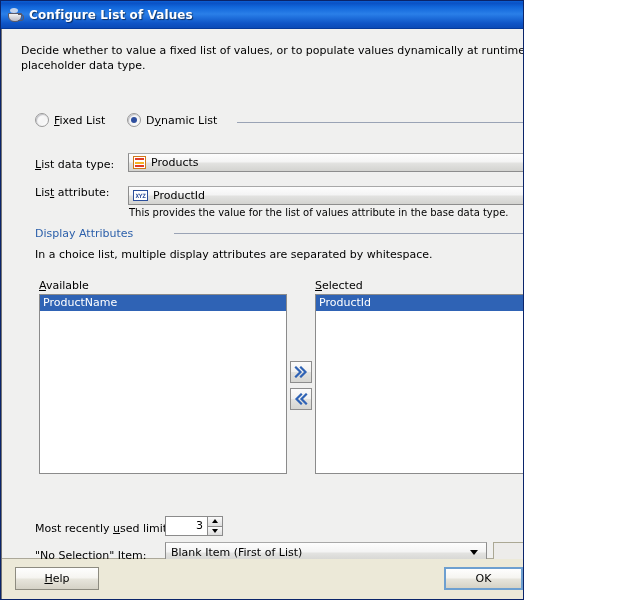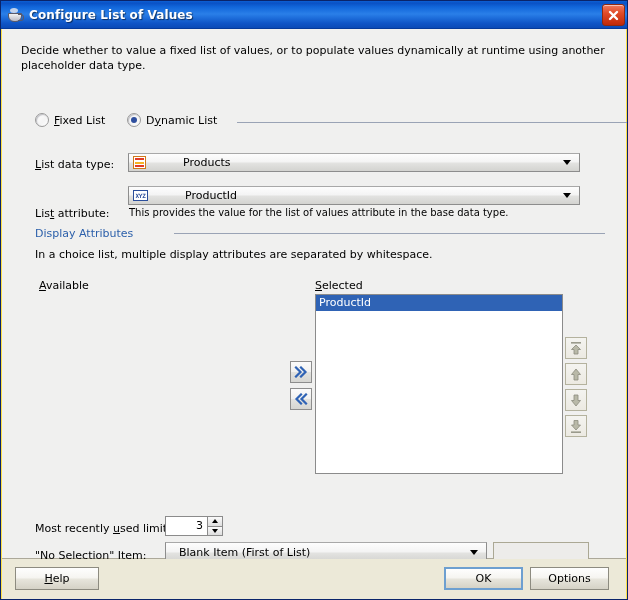--- a/index.html
+++ b/index.html
@@ -7,24 +7,24 @@
     padding: 0;
     background: #ffffff;
   }
   body {
     font-family: "DejaVu Sans", "Liberation Sans", sans-serif;
     font-size: 11px;
     color: #000000;
   }
   #window {
     position: relative;
-    width: 628px;
+    width: 524px;
     height: 600px;
     box-sizing: border-box;
-    background: #fde047;
+    background: #737373;
     border: 1px solid #0a246a;
     overflow: hidden;
   }
 
   
   #titlebar {
     position: absolute;
     left: 0; top: 0;
     width: 628px;
     height: 27px;
@@ -174,21 +174,20 @@
     box-sizing: border-box;
     cursor: pointer;
   }
   .combo .ic { margin-left: 4px; margin-right: 5px; flex: none; }
   .combo .val {
     font-size: 11px;
     color: #000;
     white-space: nowrap;
     overflow: hidden;
     flex: 1;
-    margin-left: 32px;
   }
   .combo .arrow {
     width: 16px;
     display: flex;
     align-items: center;
     justify-content: center;
     margin-right: 4px;
     flex: none;
   }
   .tri-down {
@@ -221,21 +220,21 @@
     line-height: 9px;
     text-align: center;
     color: #2b4e9b;
     font-family: "DejaVu Sans Mono", "Liberation Mono", monospace;
     font-weight: bold;
     letter-spacing: -.3px;
   }
 
   #lbl-datatype { left: 33px; top: 129px; }
   #combo-datatype { left: 126px; top: 124px; width: 452px; }
-  #lbl-attr { left: 33px; top: 178px; }
+  #lbl-attr { left: 33px; top: 157px; }
   #combo-attr { left: 126px; top: 157px; width: 452px; }
   #attr-hint { position: absolute; left: 127px; top: 178px; font-size: 10px; }
 
   
   .section-head {
     position: absolute;
     height: 14px;
     display: flex;
     align-items: center;
   }
@@ -456,20 +455,23 @@
       </div>
       <div id="attr-hint" class="lbl">This provides the value for the list of values attribute in the base data type.</div>
 
       <div id="sec-display" class="section-head">
         <span class="sh-text">Display Attributes</span>
         <span class="sh-rule"></span>
       </div>
       <div id="display-desc" class="lbl">In a choice list, multiple display attributes are separated by whitespace.</div>
 
       <div id="lbl-available" class="list-label"><span style="text-decoration:underline">A</span>vailable</div>
+      <div id="list-available" class="listbox">
+        <div class="list-item sel">ProductName</div>
+      </div>
 
       <div id="lbl-selected" class="list-label"><span style="text-decoration:underline">S</span>elected</div>
       <div id="list-selected" class="listbox">
         <div class="list-item sel">ProductId</div>
       </div>
 
       <div id="btn-add" class="sq-btn">
         <svg width="14" height="12" viewBox="0 0 14 12">
           <path d="M2 1.5 L6.5 6 L2 10.5" fill="none" stroke="#2f63b5" stroke-width="2.2" stroke-linecap="square"></path>
           <path d="M7 1.5 L11.5 6 L7 10.5" fill="none" stroke="#2f63b5" stroke-width="2.2" stroke-linecap="square"></path>
@@ -514,21 +516,21 @@
               <span class="tri-up-sm"></span>
             </div>
           <div class="sp-b bot">
               <span class="tri-dn-sm"></span>
             </div>
         </div>
       </div>
 
       <div id="lbl-nosel" class="lbl">"<span style="text-decoration:underline">N</span>o Selection" Item:</div>
       <div id="combo-nosel" class="combo">
-        <span class="val" style="margin-left:13px;">Blank Item (First of List)</span>
+        <span class="val" style="margin-left:5px;">Blank Item (First of List)</span>
         <span class="arrow">
             <span class="tri-down"></span>
           </span>
       </div>
       <div id="nosel-field"></div>
 
     </div>
   </div>
 
   <div id="footer">

